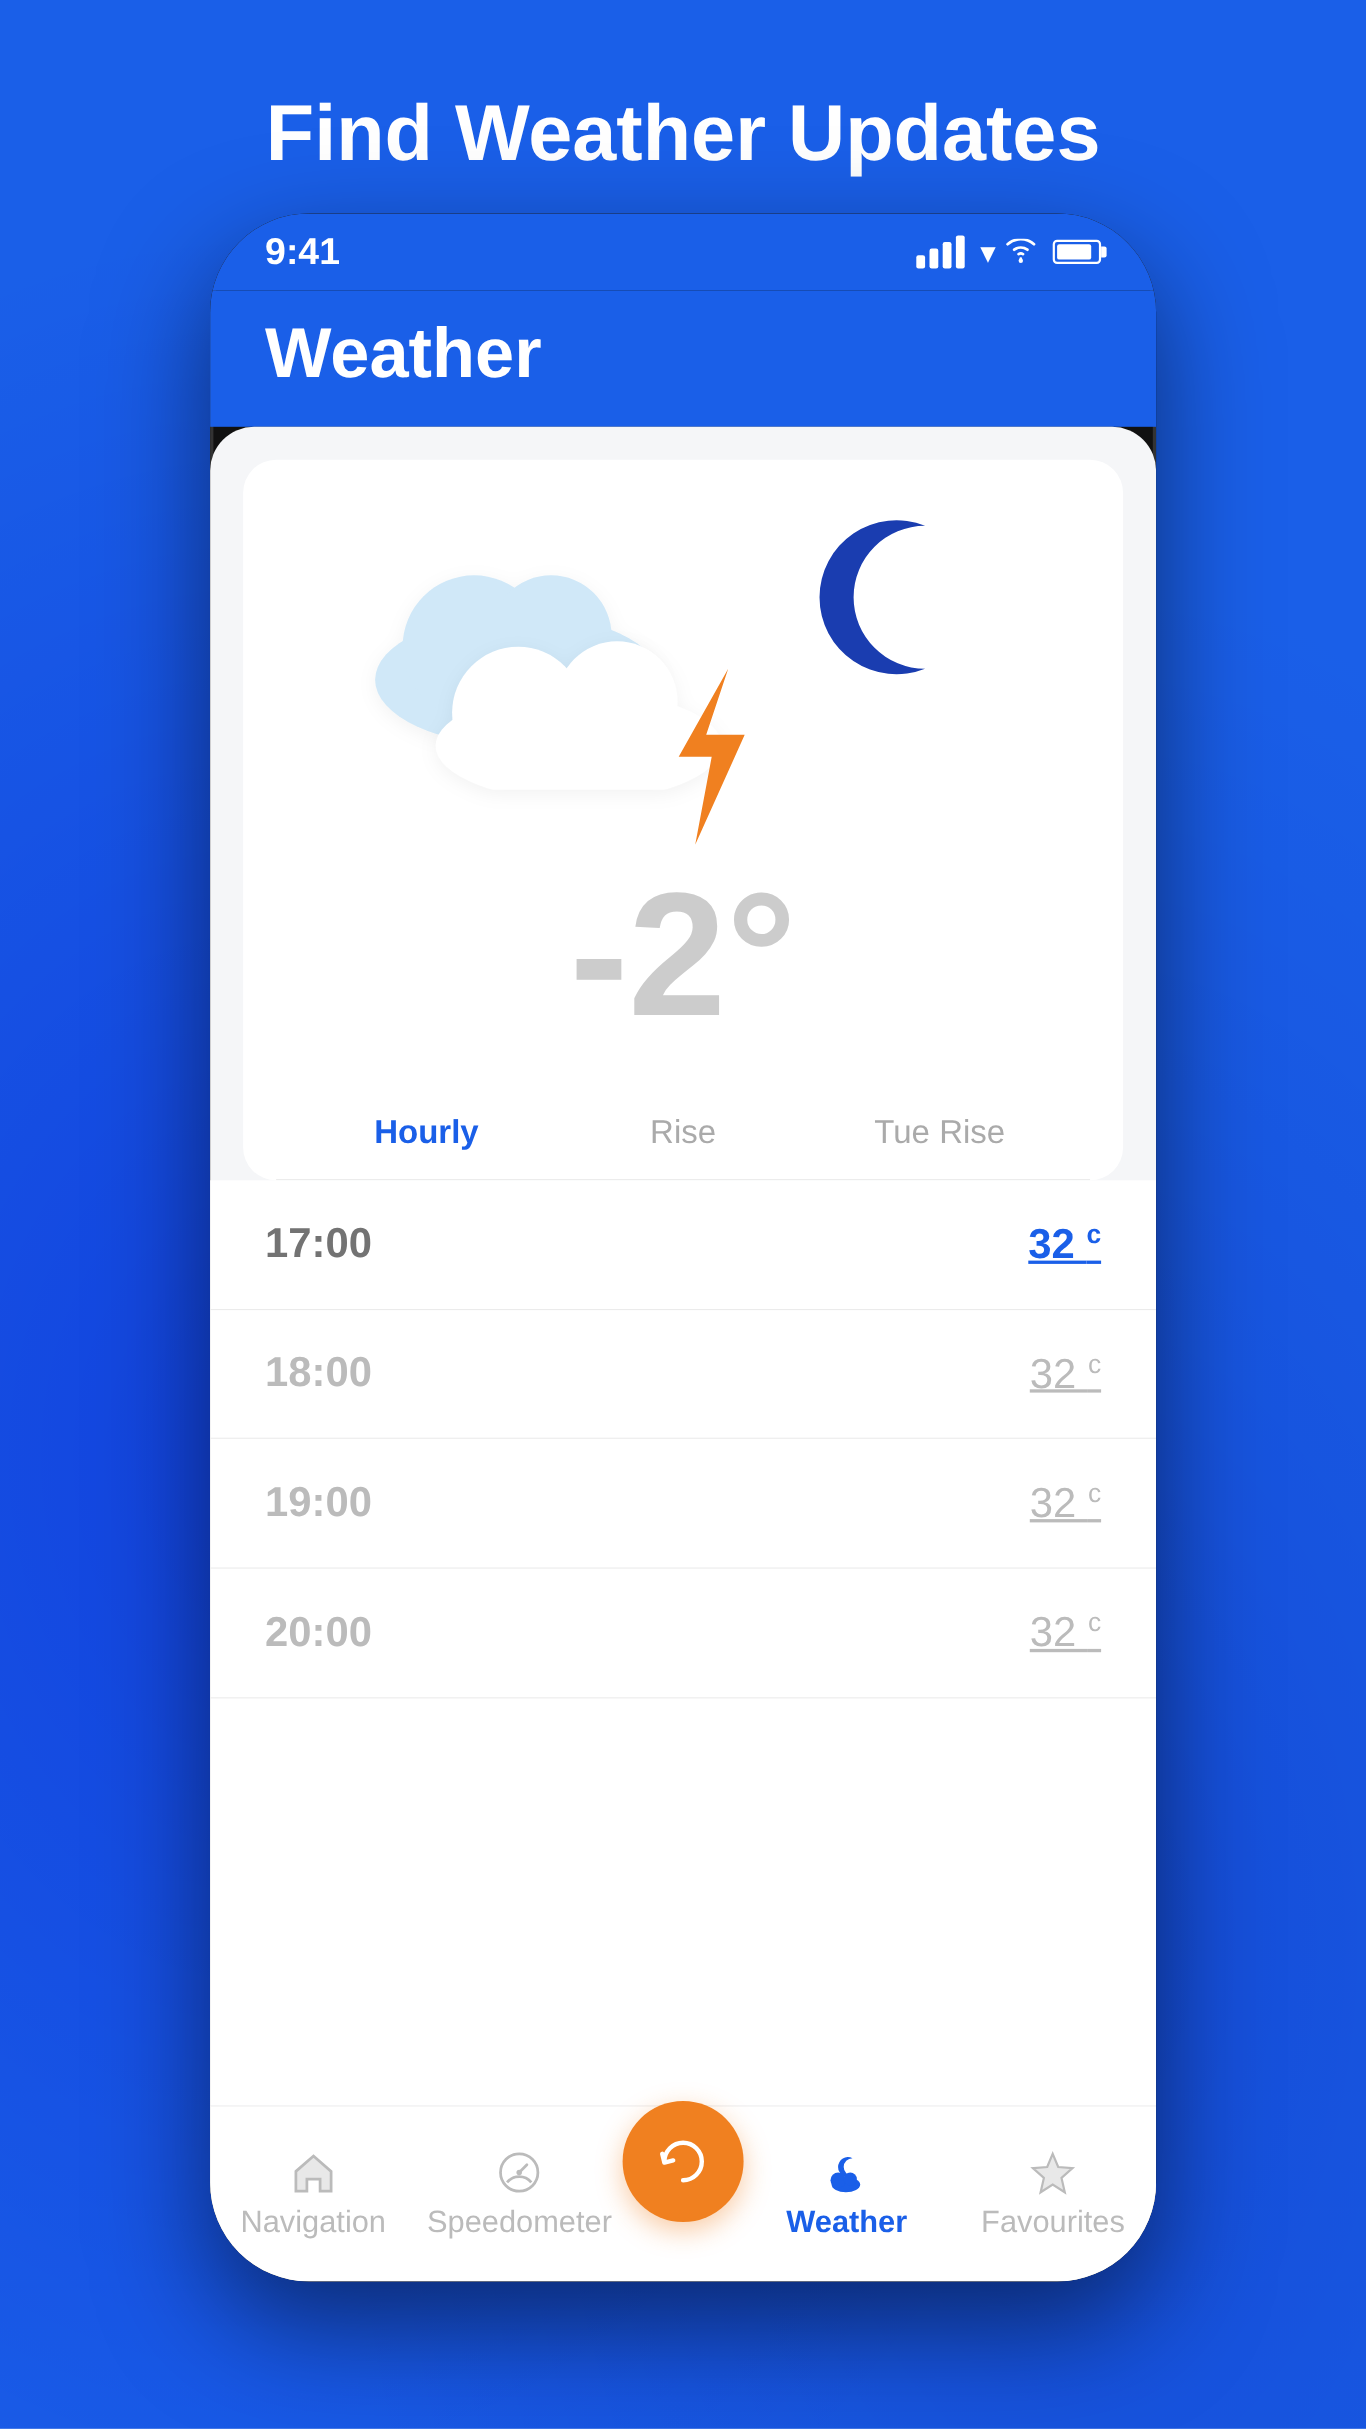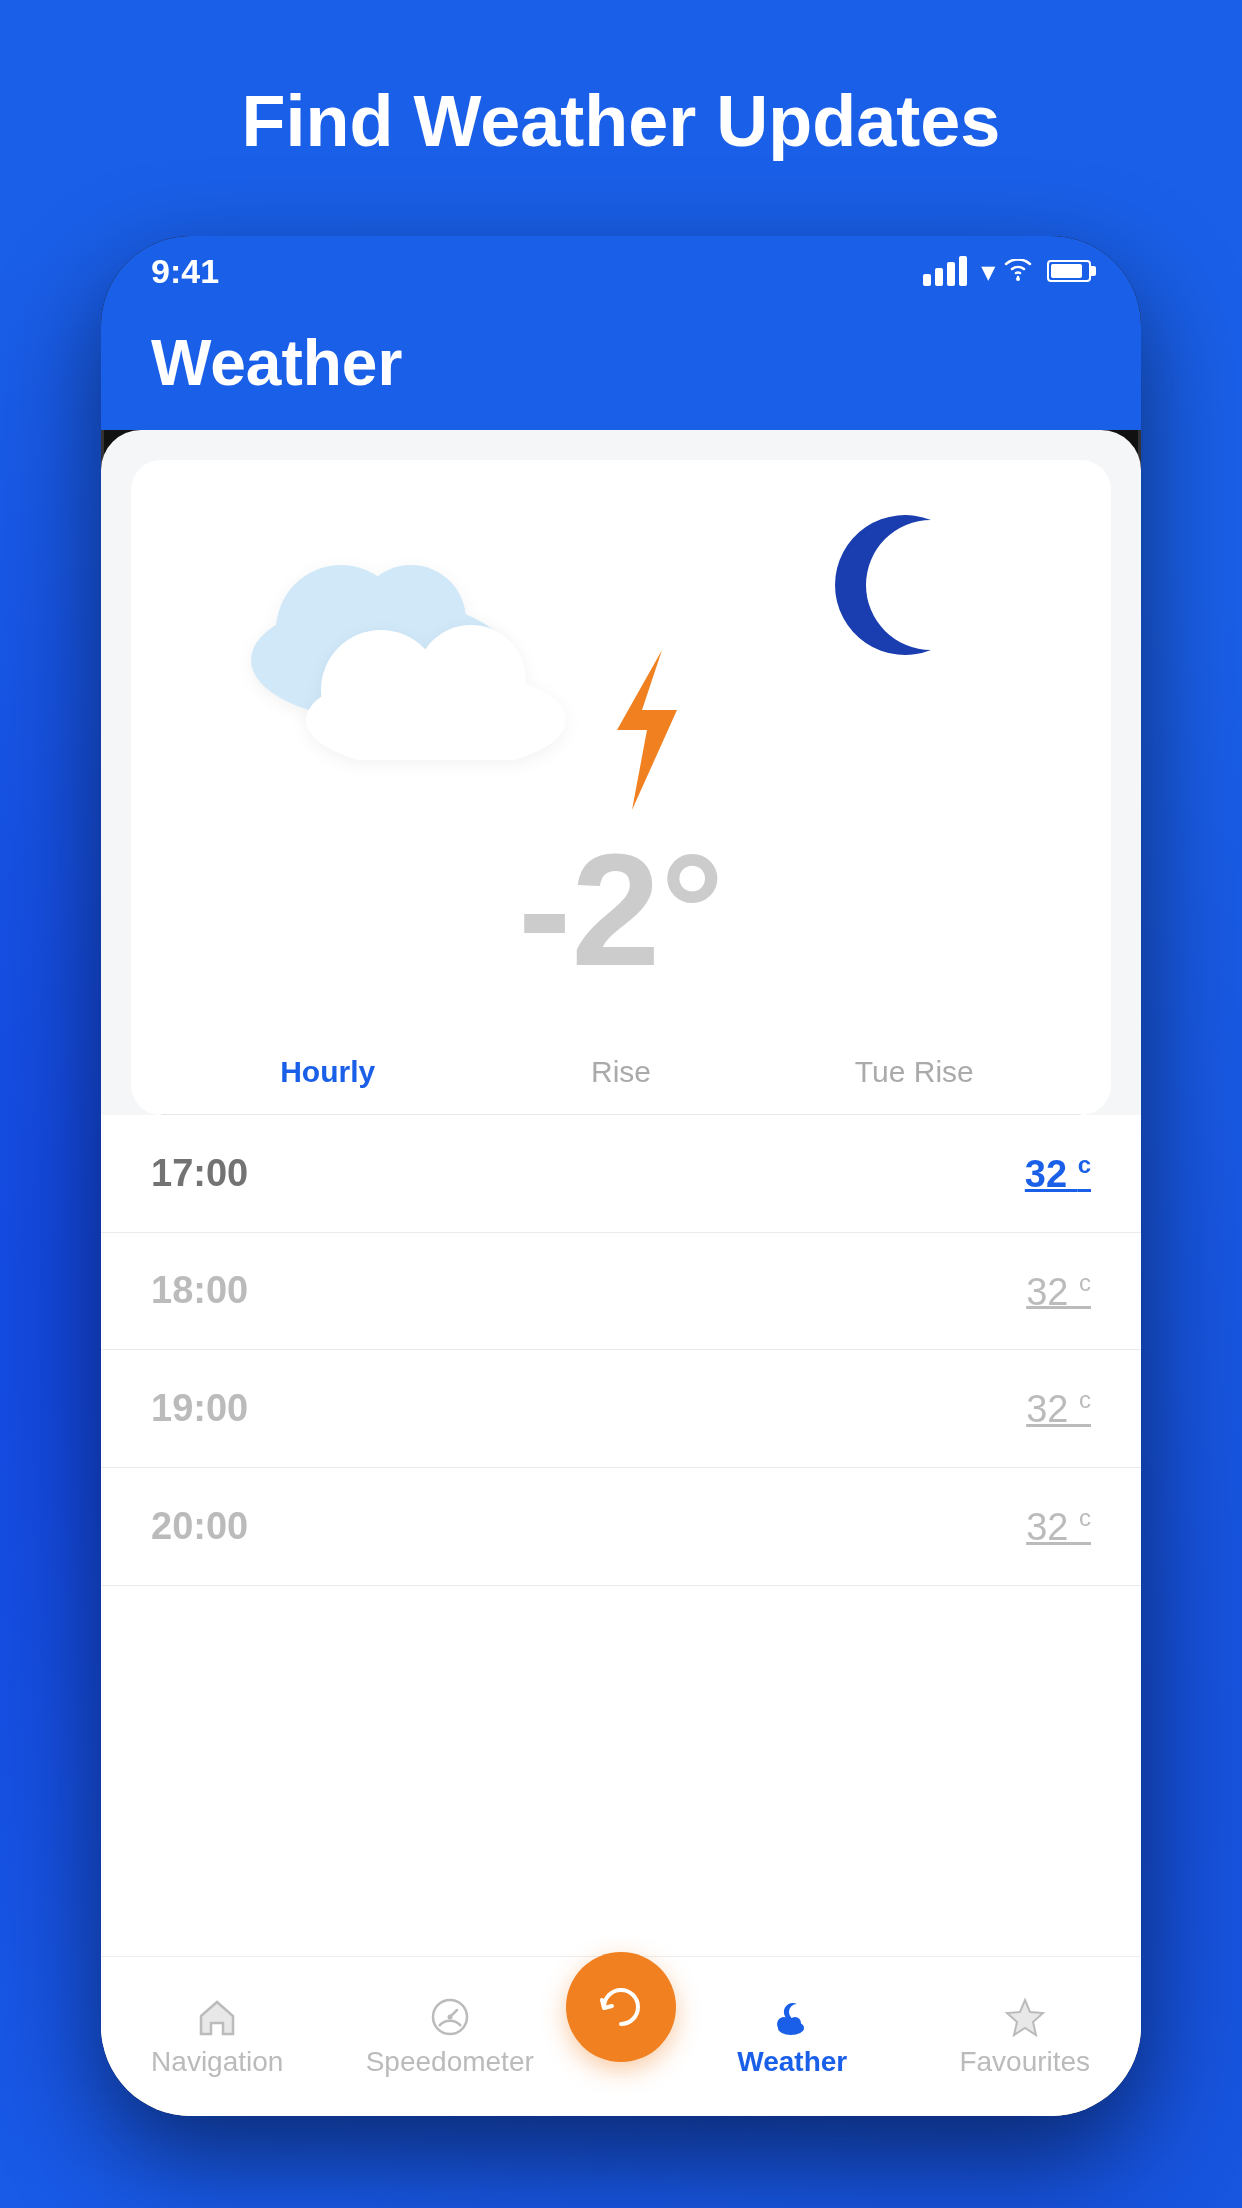--- a/index.html
+++ b/index.html
@@ -23,28 +23,28 @@
       background: radial-gradient(ellipse at 20% 60%, rgba(0,0,200,0.3) 0%, transparent 60%),
                   radial-gradient(ellipse at 80% 80%, rgba(0,0,150,0.2) 0%, transparent 50%);
       pointer-events: none;
     }
 
     .page-title {
       color: #fff;
       font-size: 72px;
       font-weight: 800;
       margin-top: 80px;
-      margin-bottom: 74px;
+      margin-bottom: 32px;
       text-align: center;
       z-index: 2;
     }
 
     
     .phone-frame {
-      width: 1040px;
+      width: 860px;
       height: 1880px;
       background: #111;
       border-radius: 90px;
       position: relative;
       z-index: 2;
       box-shadow: 0 40px 100px rgba(0,0,0,0.5), inset 0 0 0 3px #333;
       overflow: hidden;
       display: flex;
       flex-direction: column;
     }

